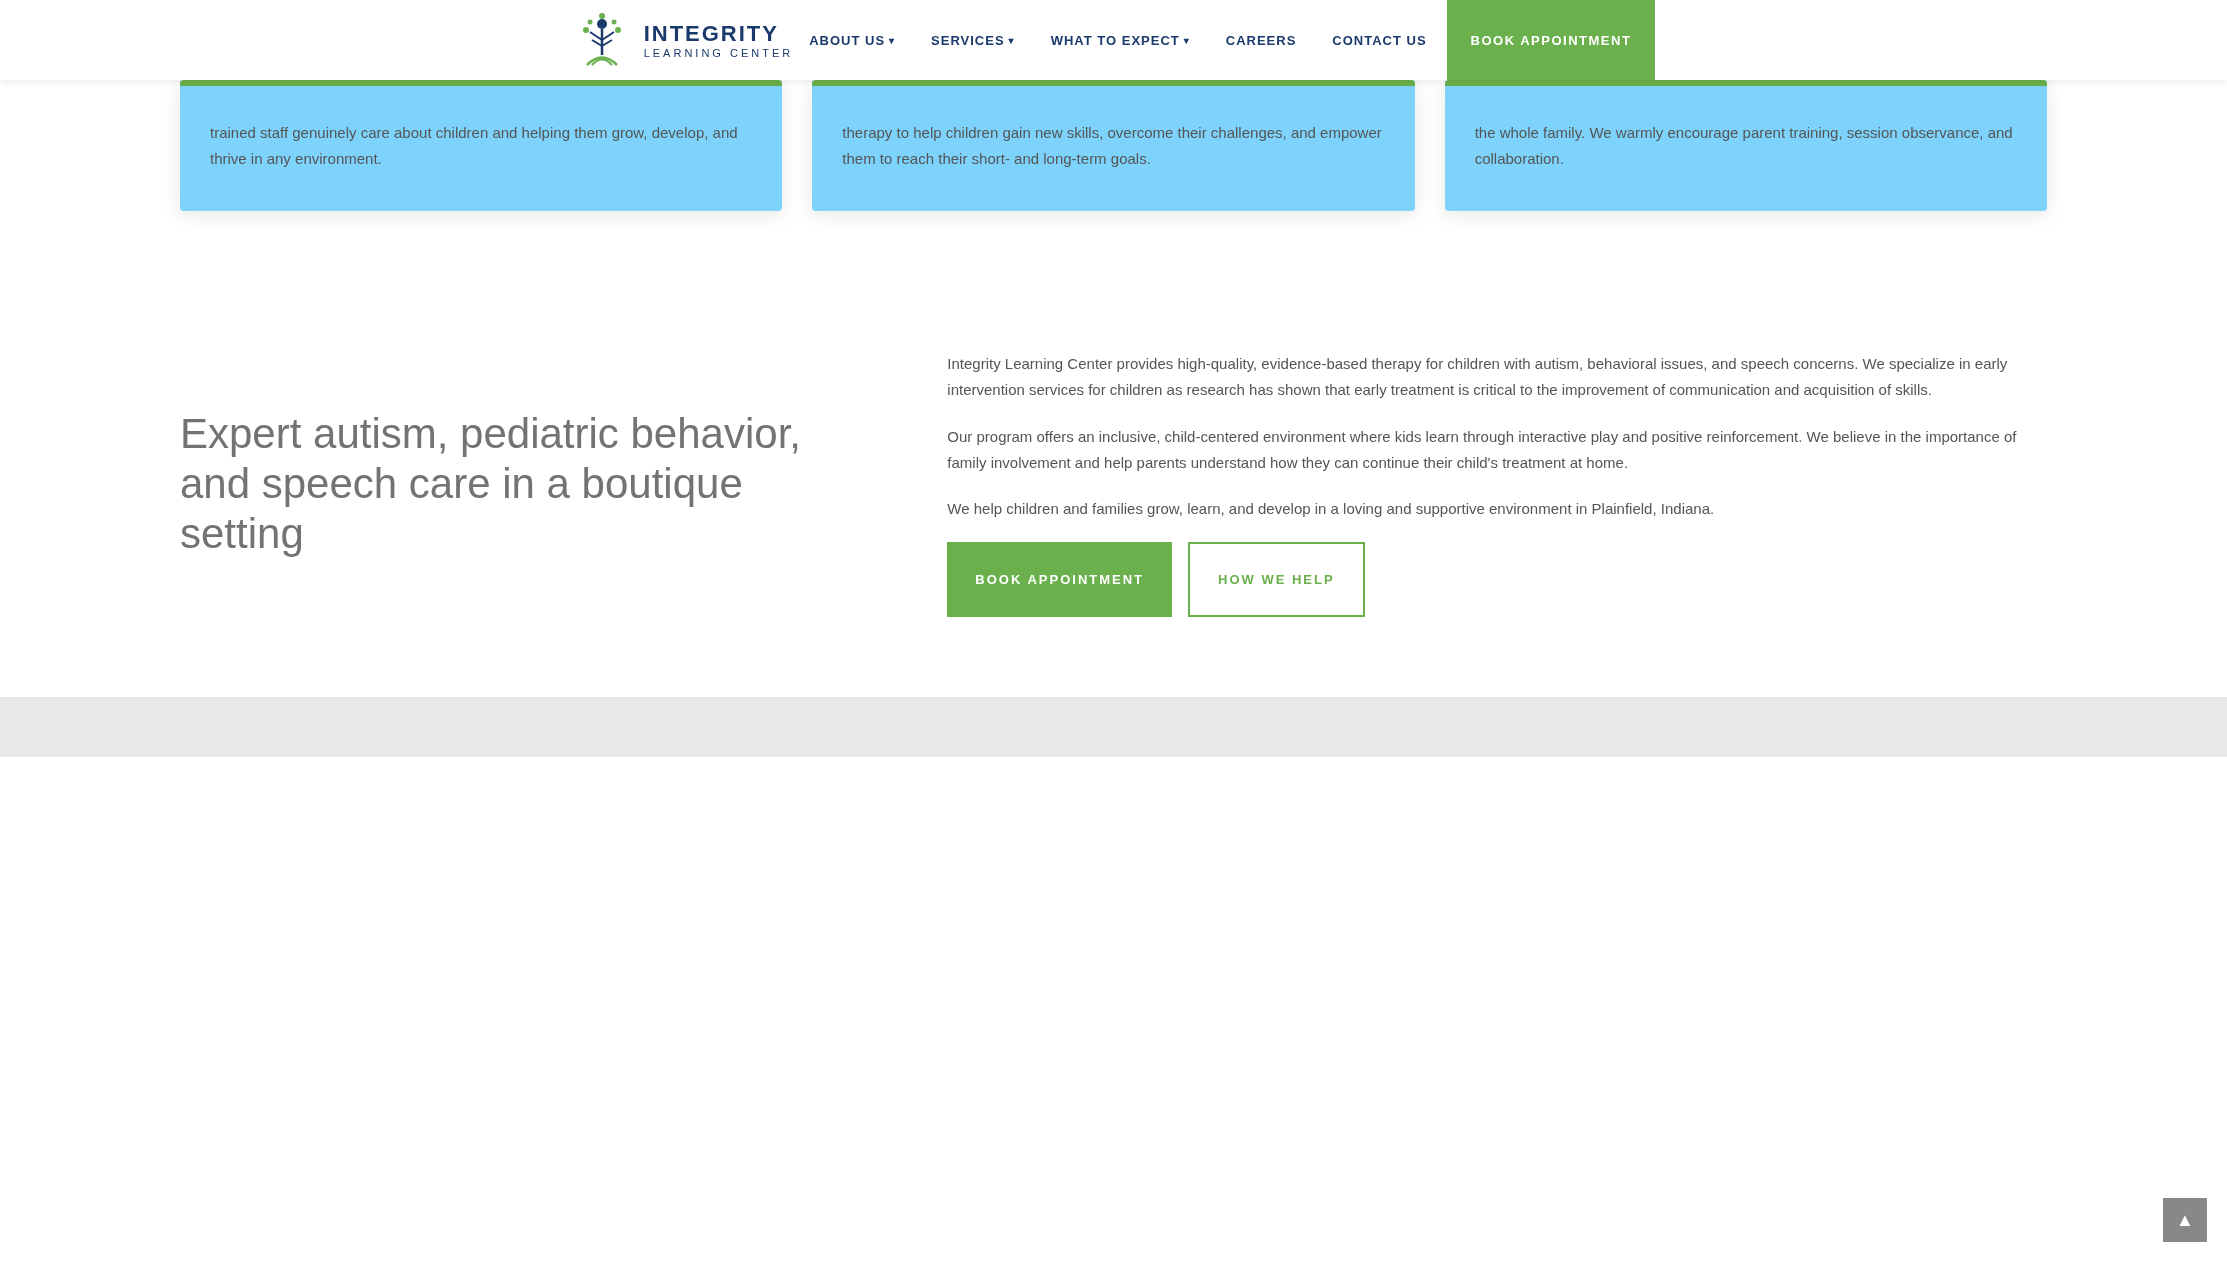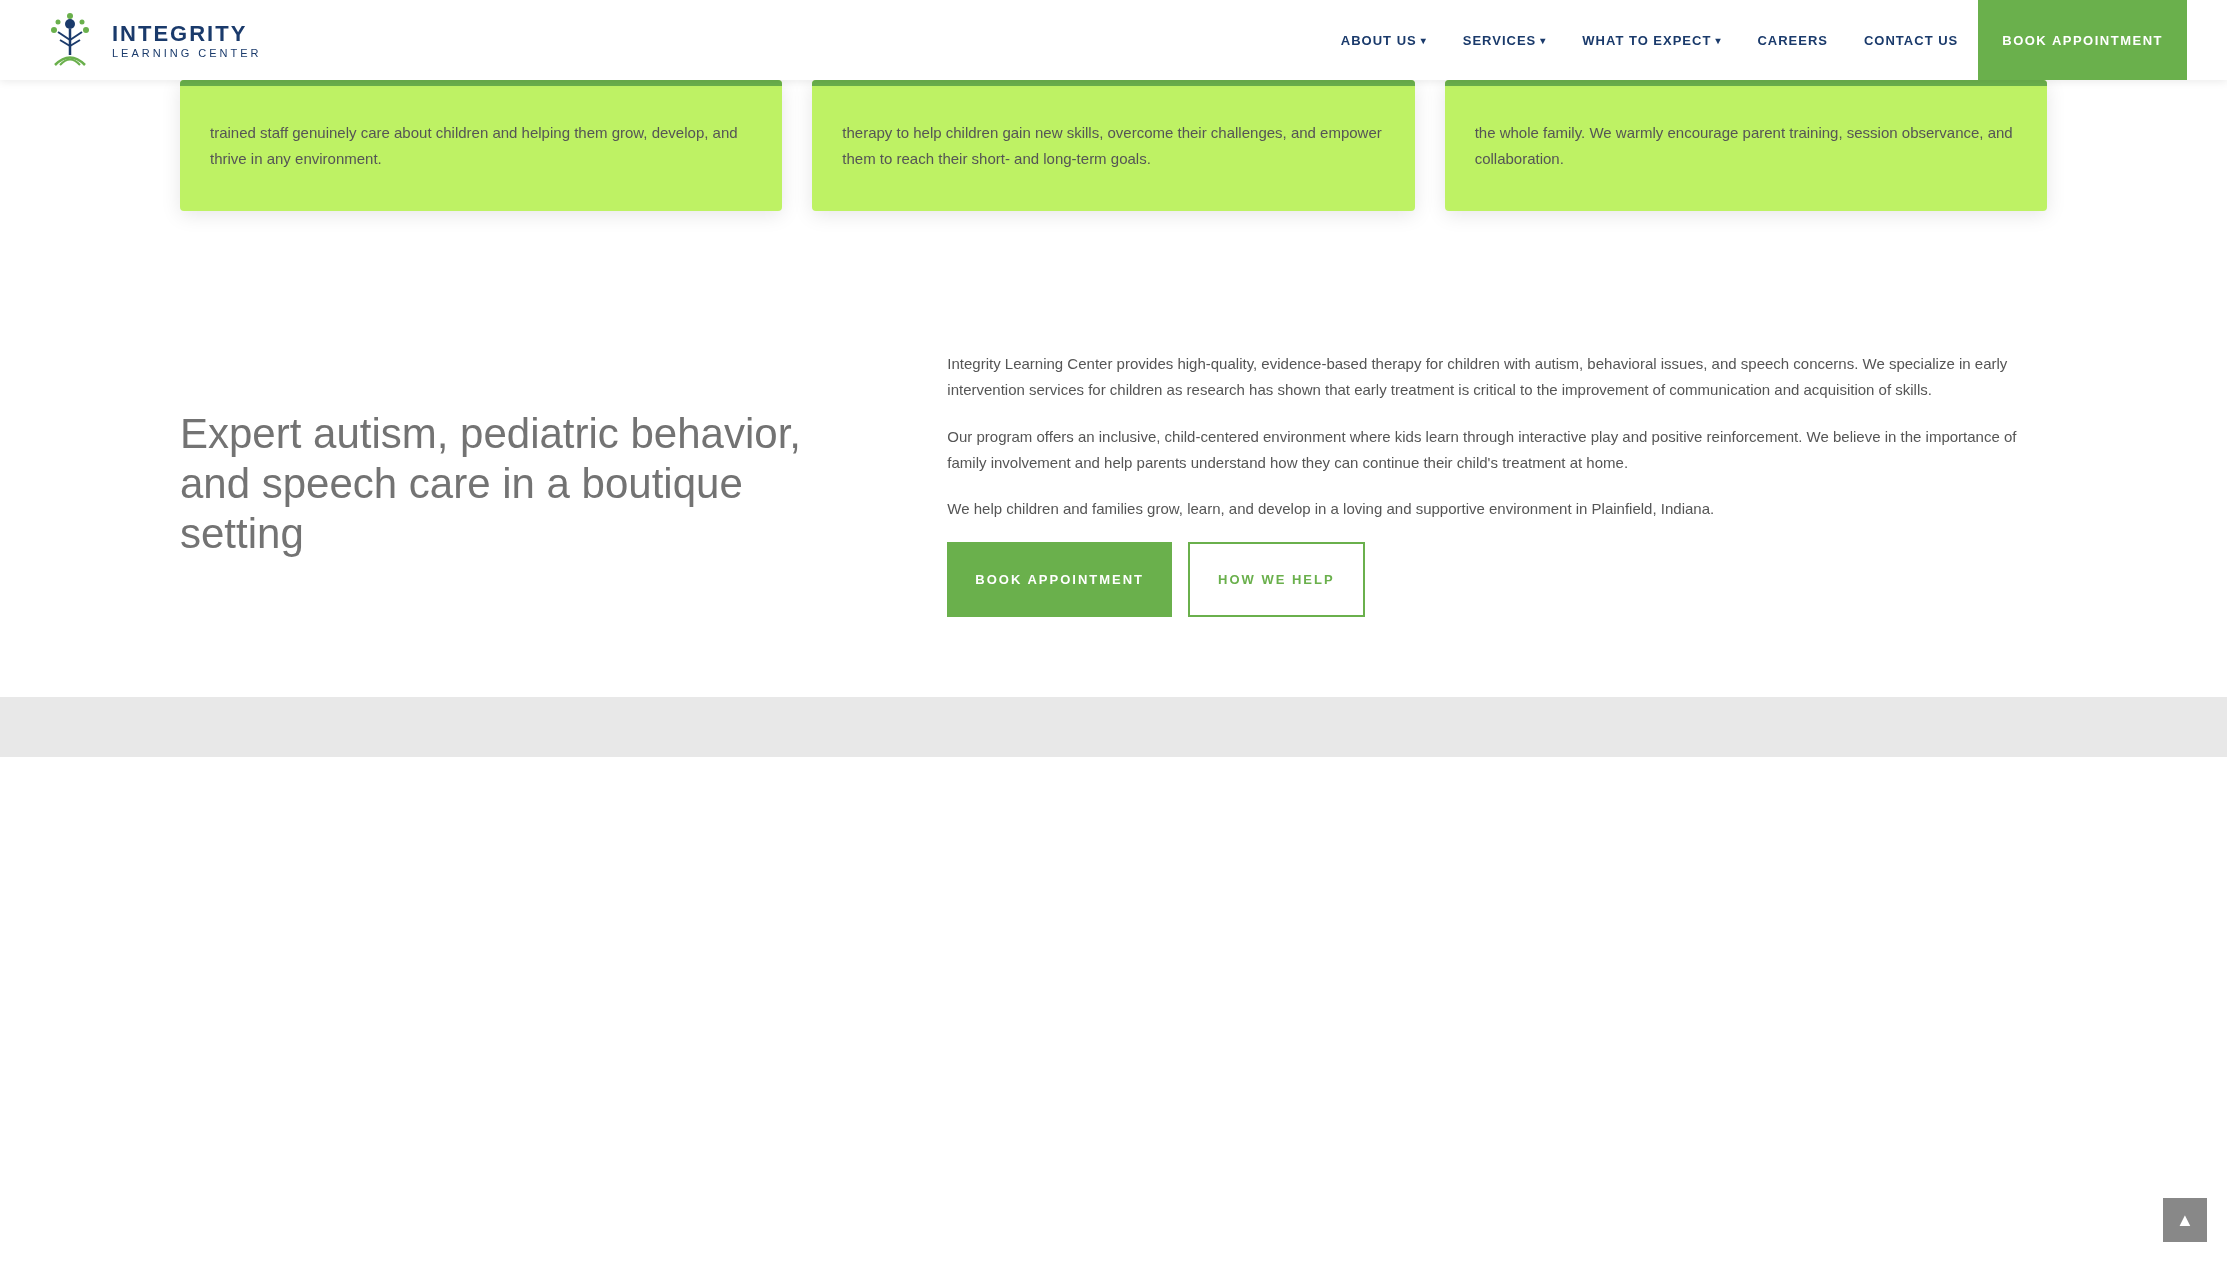--- a/index.html
+++ b/index.html
@@ -12,21 +12,21 @@
 
     
     .navbar {
       position: fixed;
       top: 0;
       left: 0;
       width: 100%;
       background: #fff;
       display: flex;
       align-items: center;
-      justify-content: space-between;
+      justify-content: center;
       padding: 0 40px;
       height: 80px;
       z-index: 1000;
       box-shadow: 0 2px 8px rgba(0,0,0,0.08);
     }
     .logo-area {
       display: flex;
       align-items: center;
       gap: 12px;
     }
@@ -97,21 +97,21 @@
     .cards-section {
       padding: 0 180px 60px;
       background: #fff;
     }
     .cards-row {
       display: grid;
       grid-template-columns: 1fr 1fr 1fr;
       gap: 30px;
     }
     .card {
-      background: #bef264;
+      background: #7dd3fc;
       box-shadow: 0 4px 20px rgba(0,0,0,0.1);
       border-radius: 4px;
       padding: 30px 30px 40px;
       position: relative;
       overflow: hidden;
     }
     .card-top-bar {
       position: absolute;
       top: 0; left: 0; right: 0;
       height: 6px;

